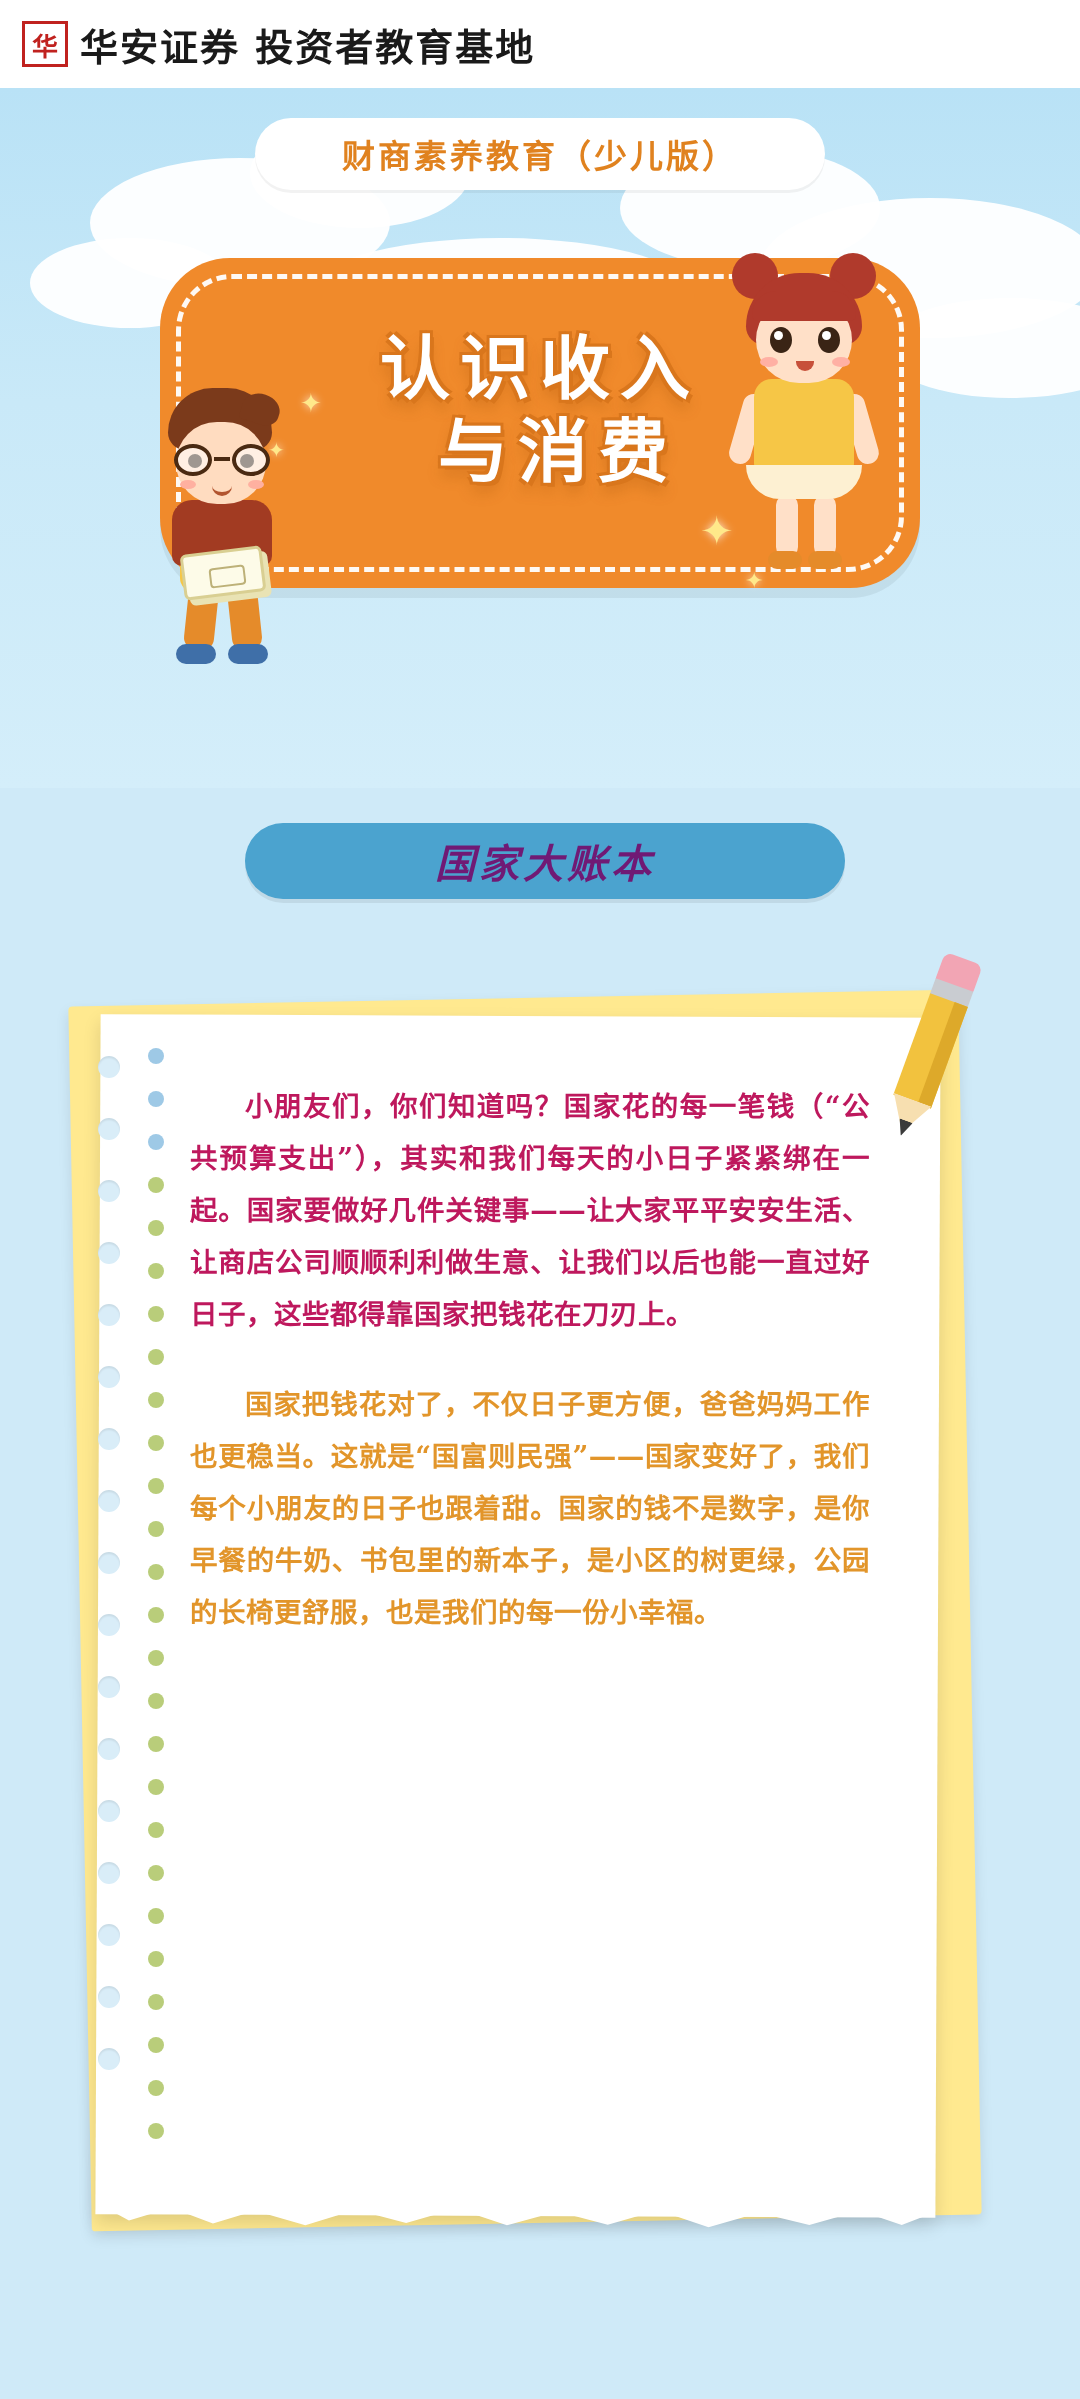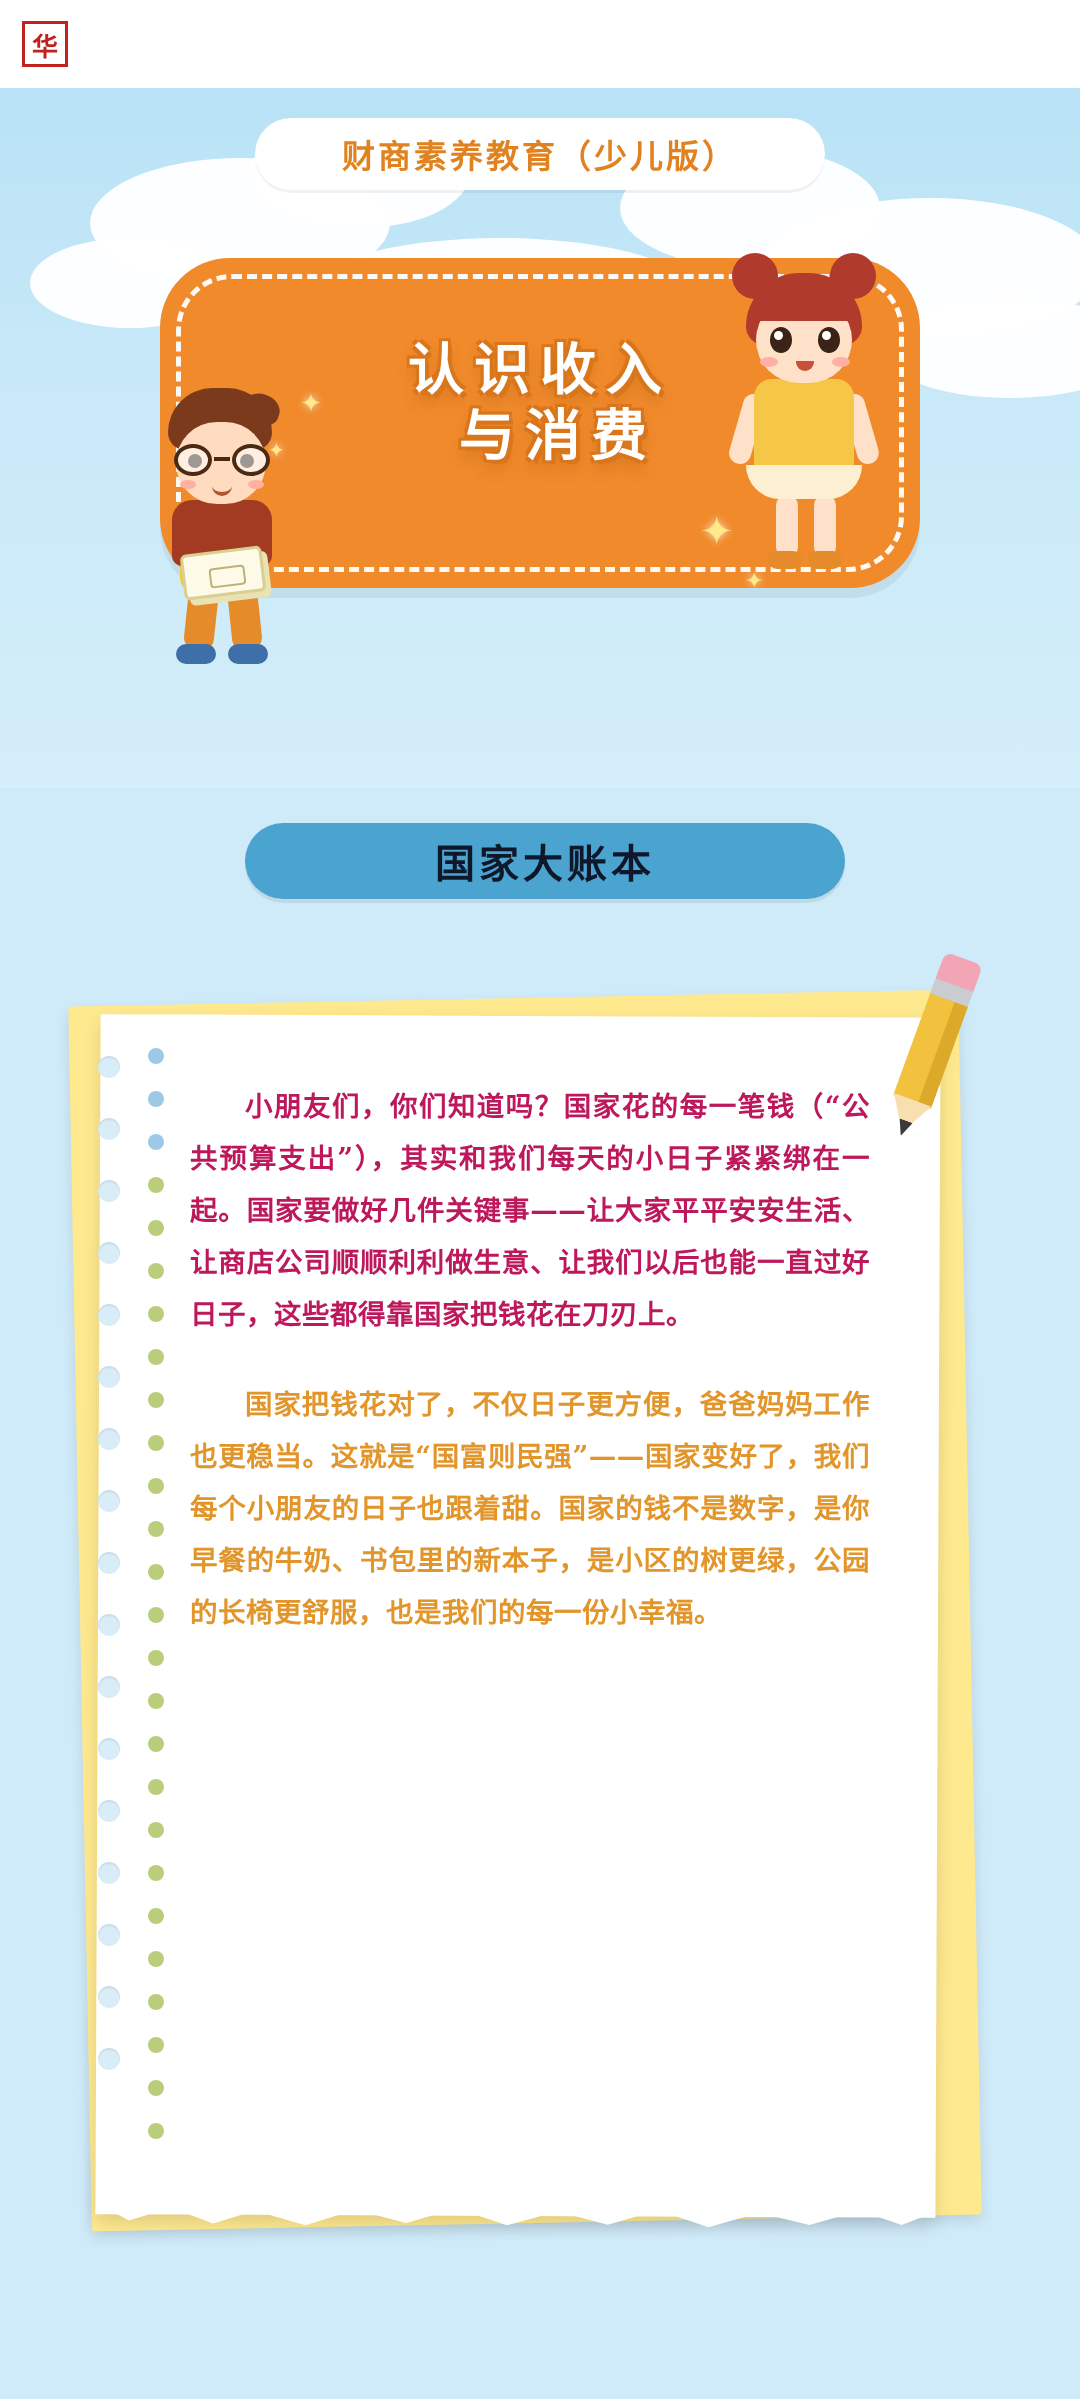--- a/index.html
+++ b/index.html
@@ -103,28 +103,27 @@
     position: absolute;
     left: 160px; top: 240px;
     width: 760px;
     text-align: center;
     z-index: 7;
     font-family: "DejaVu Serif", serif;
     font-weight: bold;
     color: #ffffff;
     letter-spacing: 10px;
     line-height: 1.18;
-    font-size: 56px;
+    font-size: 70px;
     text-shadow:
       4px 4px 0 #d9761c,
       -3px -3px 0 #d9761c,
       3px -3px 0 #d9761c,
       -3px 3px 0 #d9761c,
       0 10px 14px rgba(160,80,10,.35);
-    margin-top: 8px;
   }
   .hero-title .l2 { display: block; padding-left: 36px; }
 
   
   .spark {
     position: absolute;
     color: #ffe98a;
     font-size: 34px;
     z-index: 8;
     text-shadow: 0 0 8px rgba(255,255,255,.8);
@@ -289,23 +288,24 @@
     width: 600px; height: 76px;
     background: #4ba3cf;
     border-radius: 40px;
     display: flex; align-items: center; justify-content: center;
     box-shadow: 0 4px 0 rgba(0,0,0,.07);
     z-index: 20;
   }
   .pill span {
     font-family: "DejaVu Serif", serif;
     font-weight: bold;
-    color: #0f172a;
+    color: #701a75;
     font-size: 40px;
     letter-spacing: 4px;
+    font-style: italic;
   }
 
   
   .note-wrap { position: absolute; left: 0; top: 970px; width: 1080px; height: 1300px; }
 
   .yellow-sheet {
     position: absolute;
     left: 80px; top: 28px;
     width: 890px; height: 1225px;
     background: #ffe98f;
@@ -371,20 +371,21 @@
   }
   .note-text p { margin-bottom: 38px; text-indent: 2em; }
   .note-text p.p1 { color: #be185d; }
   .note-text p.p2, .note-text p.p3 { color: #e2952a; }
 </style>
 </head>
 <body>
 
 <div class="logo-bar">
   <div class="logo-mark">华</div>
+  <div class="logo-text">华安证券 投资者教育基地</div>
 </div>
 
 <div class="hero">
   <div class="cloud c1"></div>
   <div class="cloud c2"></div>
   <div class="cloud c7"></div>
   <div class="cloud c3"></div>
   <div class="cloud c4"></div>
   <div class="cloud c5"></div>
   <div class="cloud c6"></div>

